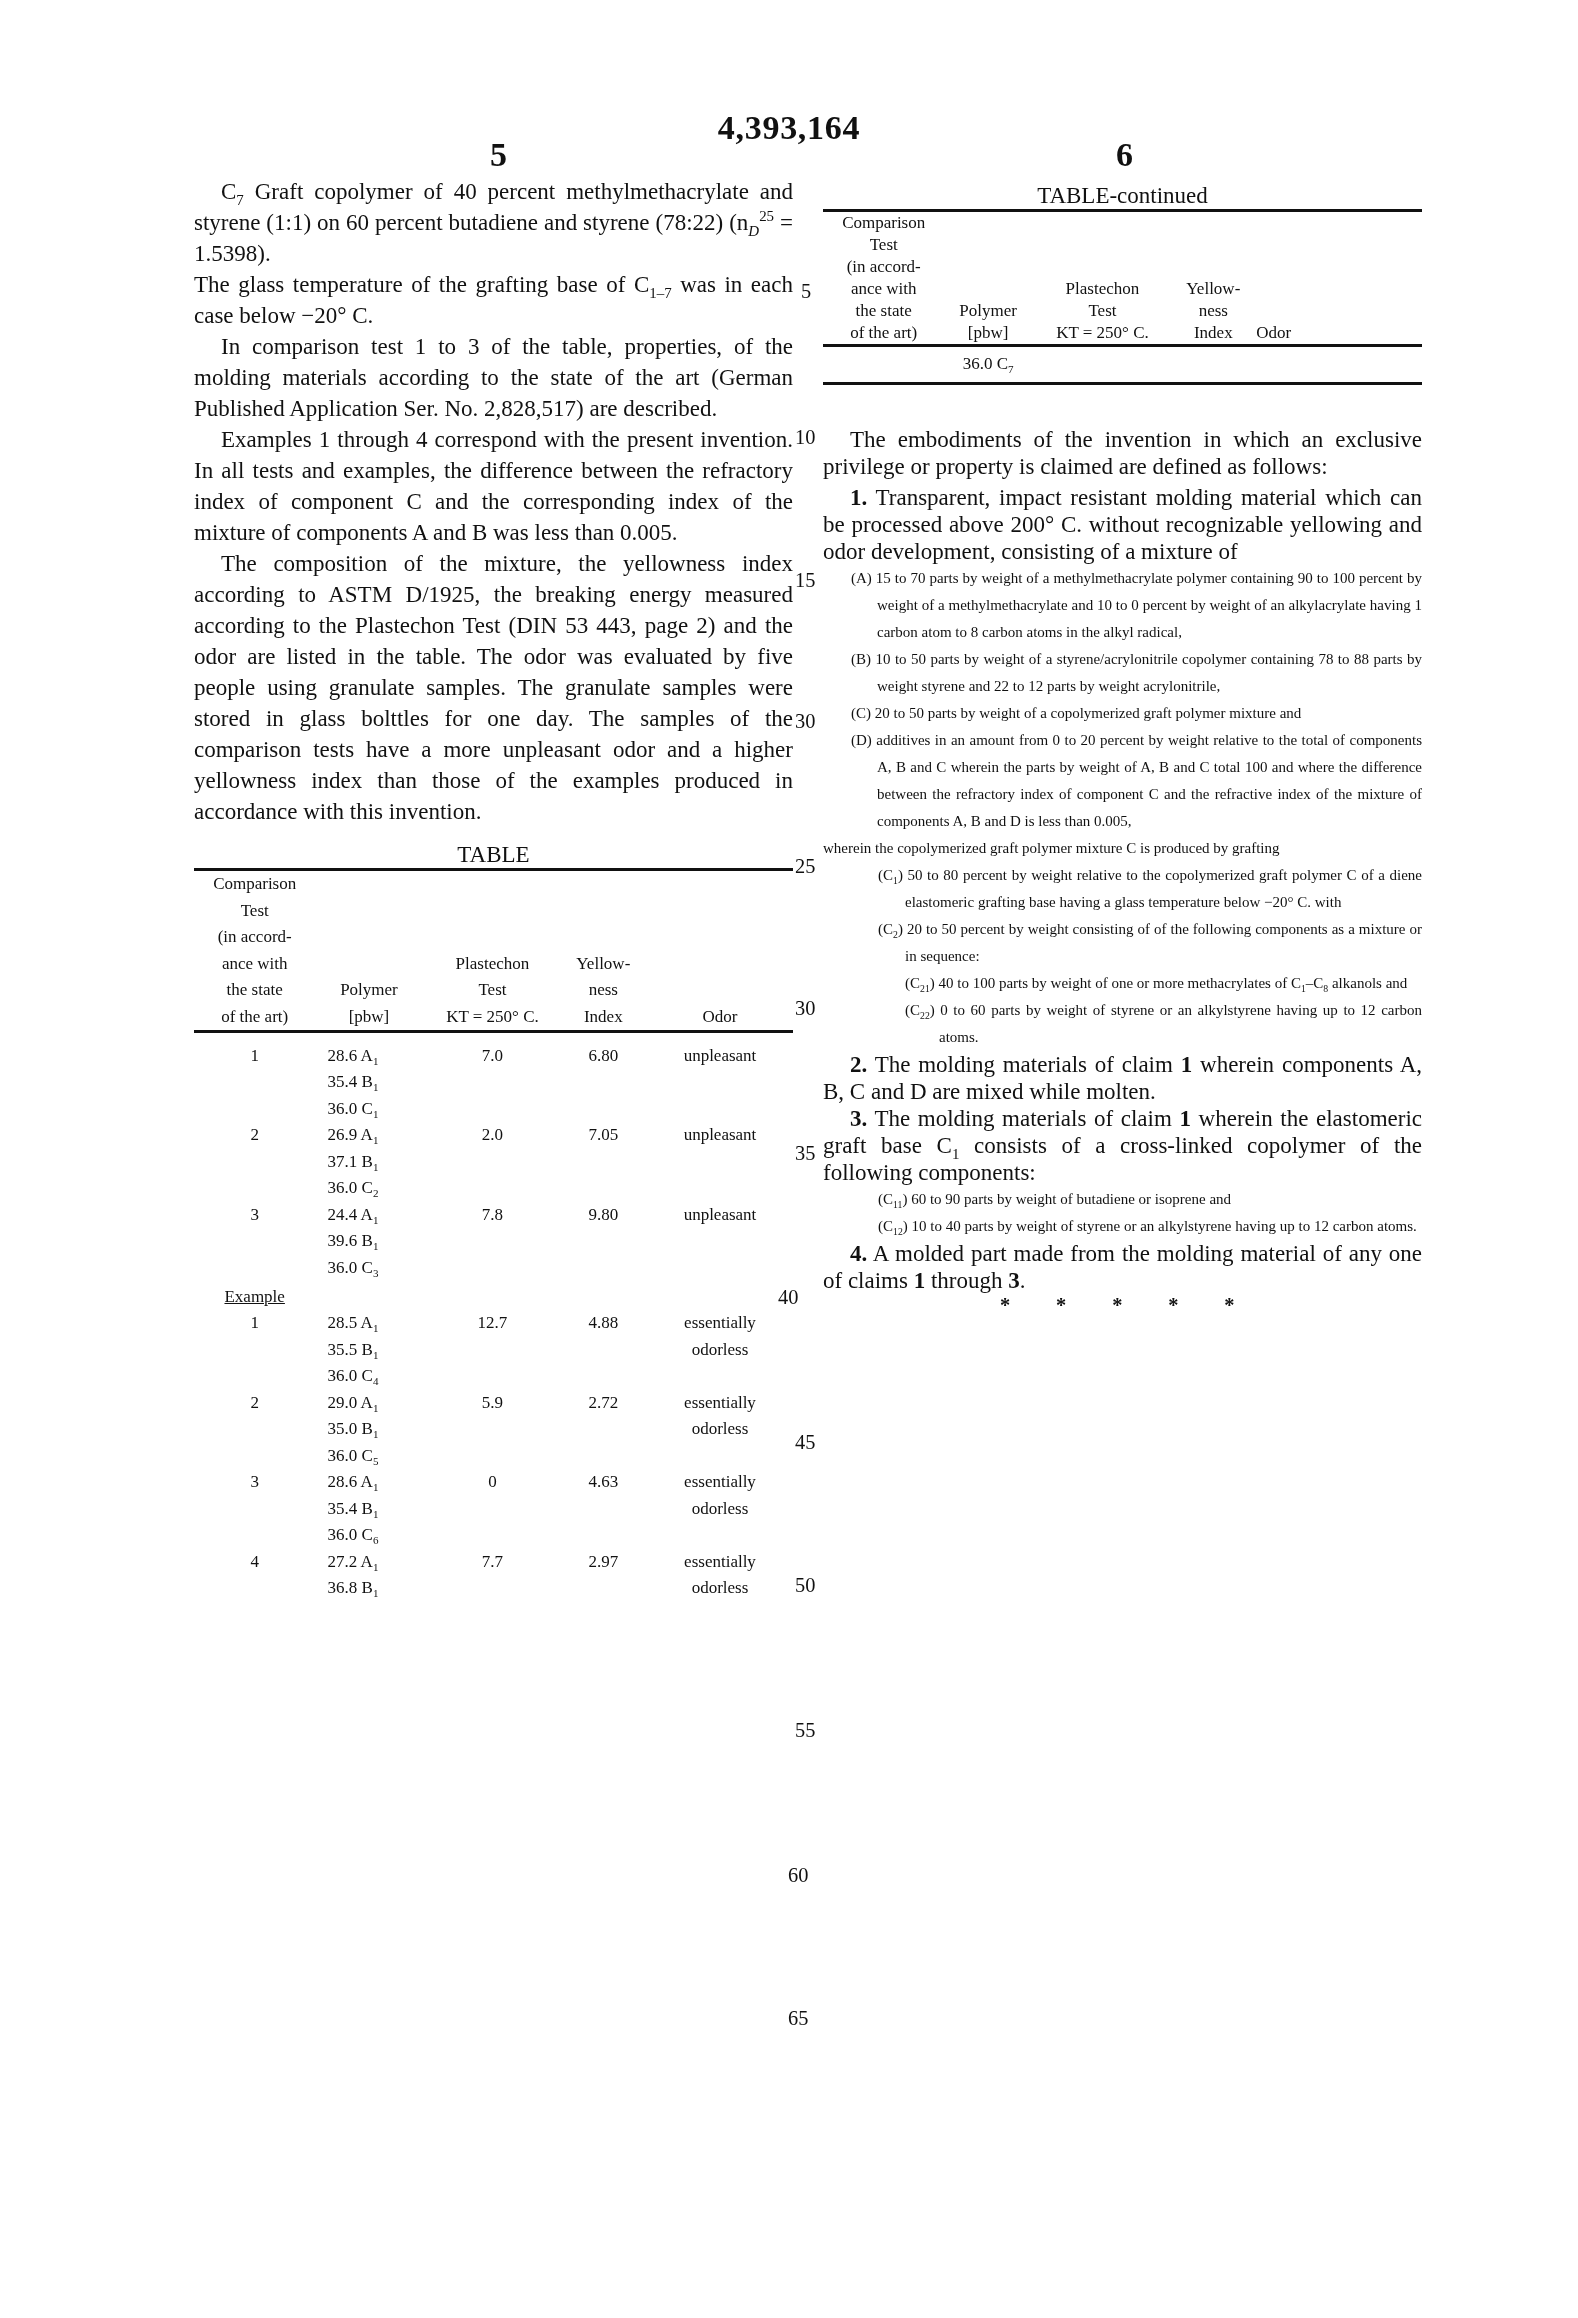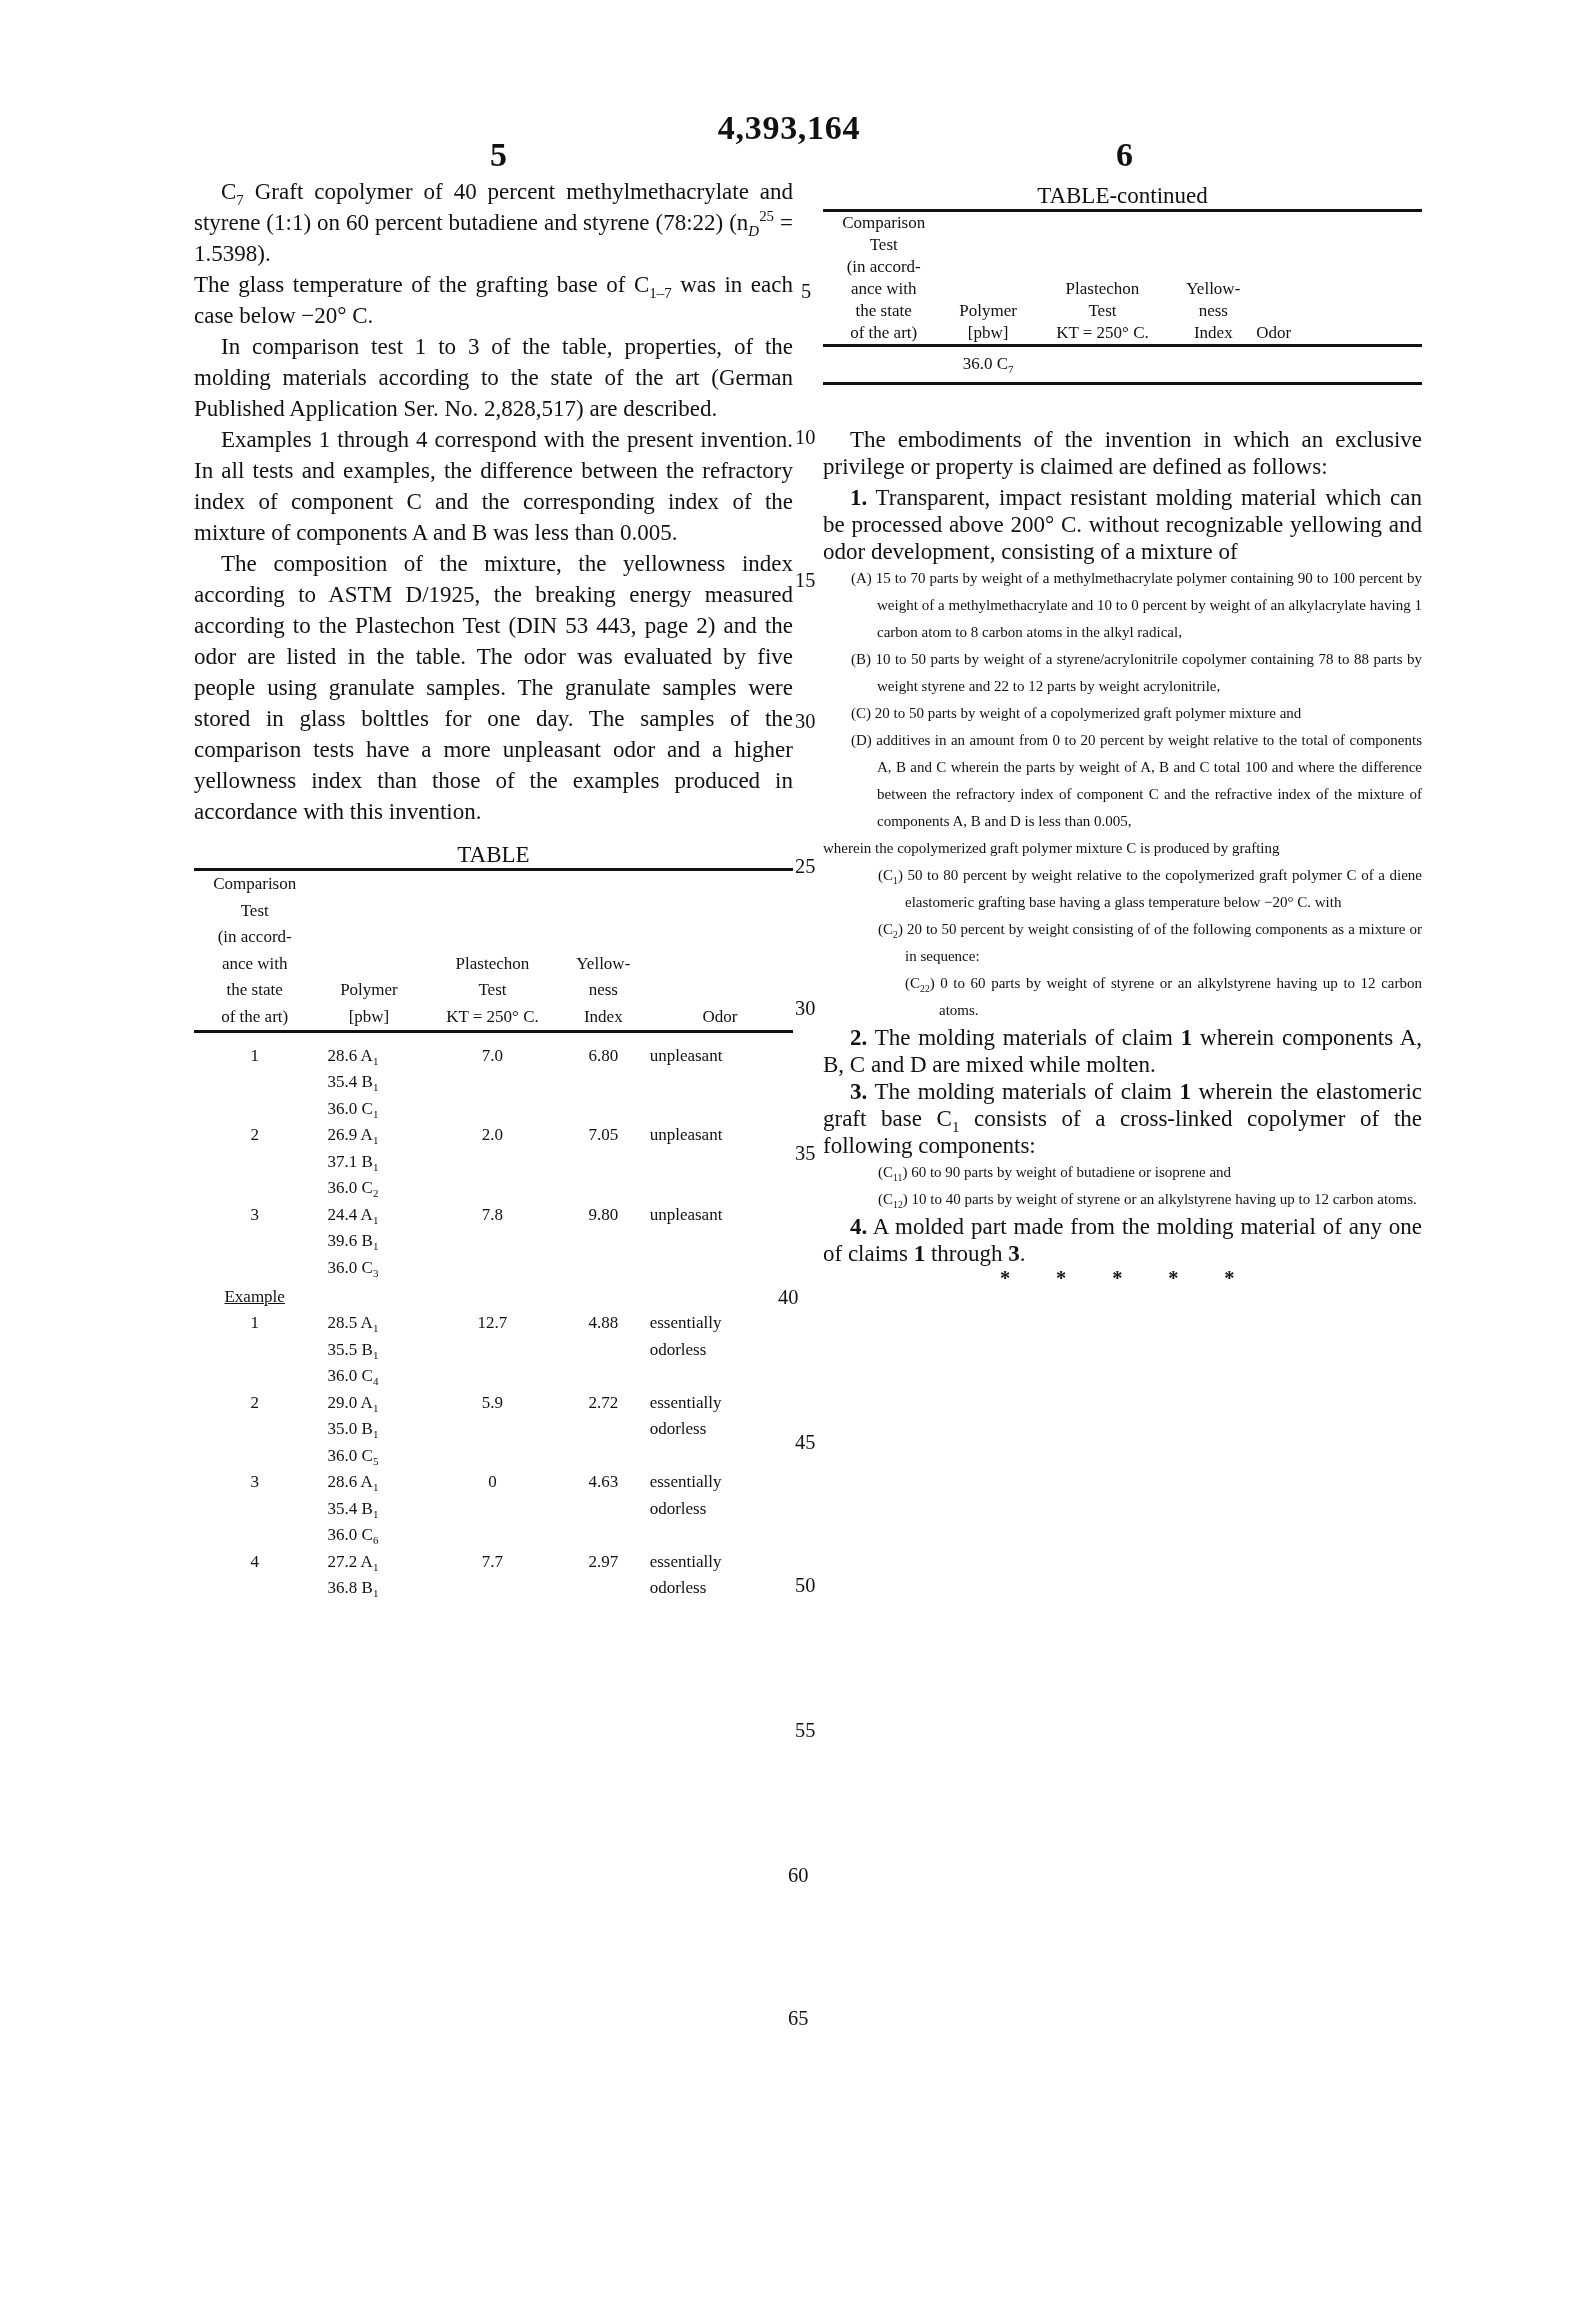--- a/index.html
+++ b/index.html
@@ -25,21 +25,21 @@
   
   .tbl-title { font-size: 23px; text-align: center; margin-top: 15px; }
   .rule-thick { border-top: 3.4px solid #111; }
   table.data { border-collapse: collapse; width: 100%; font-size: 17px; }
   table.data th { font-weight: normal; vertical-align: bottom; text-align: center; line-height: 26.5px; padding: 0 2.7px; }
   table.data td { vertical-align: top; line-height: 26.5px; padding: 0 2.7px; }
   .c-test { width: 116px; text-align: center; }
   .c-poly { width: 95px; text-align: left; padding-left: 12.2px !important; }
   .c-plas { width: 129px; text-align: center; }
   .c-yell { width: 82px; text-align: center; }
-  .c-odor { text-align: left; }
+  .c-odor { text-align: center; }
   .section-label td { text-decoration: underline; padding-top: 2.7px !important; }
   .header-row th { border-bottom: 3.4px solid #111; }
   .first-body td { padding-top: 9.5px !important; }
 
   
   .cont-title { font-size: 23px; text-align: center; margin-top: 6.8px; }
   table.cont { border-collapse: collapse; width: 100%; font-size: 17px; }
   table.cont th { font-weight: normal; vertical-align: bottom; text-align: center; line-height: 22px; padding: 0 2.7px; border-bottom: 3.4px solid #111; }
   table.cont td { line-height: 30px; padding: 2.7px; border-bottom: 3.4px solid #111; }
 
@@ -278,20 +278,21 @@
     <p class="para indent" style="line-height:27px">The embodiments of the invention in which an exclusive privilege or property is claimed are defined as follows:</p>
 
     <p class="para indent" style="line-height:27px;margin-top:4.1px"><span class="bold">1.</span><span> Transparent, impact resistant molding material which can be processed above 200° C. without recognizable yellowing and odor development, consisting of a mixture of</span></p>
     <p class="item l1">(A) 15 to 70 parts by weight of a methylmethacrylate polymer containing 90 to 100 percent by weight of a methylmethacrylate and 10 to 0 percent by weight of an alkylacrylate having 1 carbon atom to 8 carbon atoms in the alkyl radical,</p>
     <p class="item l1">(B) 10 to 50 parts by weight of a styrene/acrylonitrile copolymer containing 78 to 88 parts by weight styrene and 22 to 12 parts by weight acrylonitrile,</p>
     <p class="item l1">(C) 20 to 50 parts by weight of a copolymerized graft polymer mixture and</p>
     <p class="item l1">(D) additives in an amount from 0 to 20 percent by weight relative to the total of components A, B and C wherein the parts by weight of A, B and C total 100 and where the difference between the refractory index of component C and the refractive index of the mixture of components A, B and D is less than 0.005,</p>
     <p class="item">wherein the copolymerized graft polymer mixture C is produced by grafting</p>
     <p class="item l2"><span>(C</span><sub>1</sub><span>) 50 to 80 percent by weight relative to the copolymerized graft polymer C of a diene elastomeric grafting base having a glass temperature below −20° C. with</span></p>
     <p class="item l2"><span>(C</span><sub>2</sub><span>) 20 to 50 percent by weight consisting of of the following components as a mixture or in sequence:</span></p>
+    <p class="item l3"><span>(C</span><sub>21</sub><span>) 40 to 100 parts by weight of one or more methacrylates of C</span><sub>1</sub><span>–C</span><sub>8</sub><span> alkanols and</span></p>
     <p class="item l3"><span>(C</span><sub>22</sub><span>) 0 to 60 parts by weight of styrene or an alkylstyrene having up to 12 carbon atoms.</span></p>
 
     <p class="para indent" style="line-height:27px"><span class="bold">2.</span><span> The molding materials of claim </span><span class="bold">1</span><span> wherein components A, B, C and D are mixed while molten.</span></p>
 
     <p class="para indent" style="line-height:27px"><span class="bold">3.</span><span> The molding materials of claim </span><span class="bold">1</span><span> wherein the elastomeric graft base C</span><sub>1</sub><span> consists of a cross-linked copolymer of the following components:</span></p>
     <p class="item l2"><span>(C</span><sub>11</sub><span>) 60 to 90 parts by weight of butadiene or isoprene and</span></p>
     <p class="item l2"><span>(C</span><sub>12</sub><span>) 10 to 40 parts by weight of styrene or an alkylstyrene having up to 12 carbon atoms.</span></p>
 
     <p class="para indent" style="line-height:27px"><span class="bold">4.</span><span> A molded part made from the molding material of any one of claims </span><span class="bold">1</span><span> through </span><span class="bold">3</span><span>.</span></p>
     <div class="stars">* * * * *</div>

